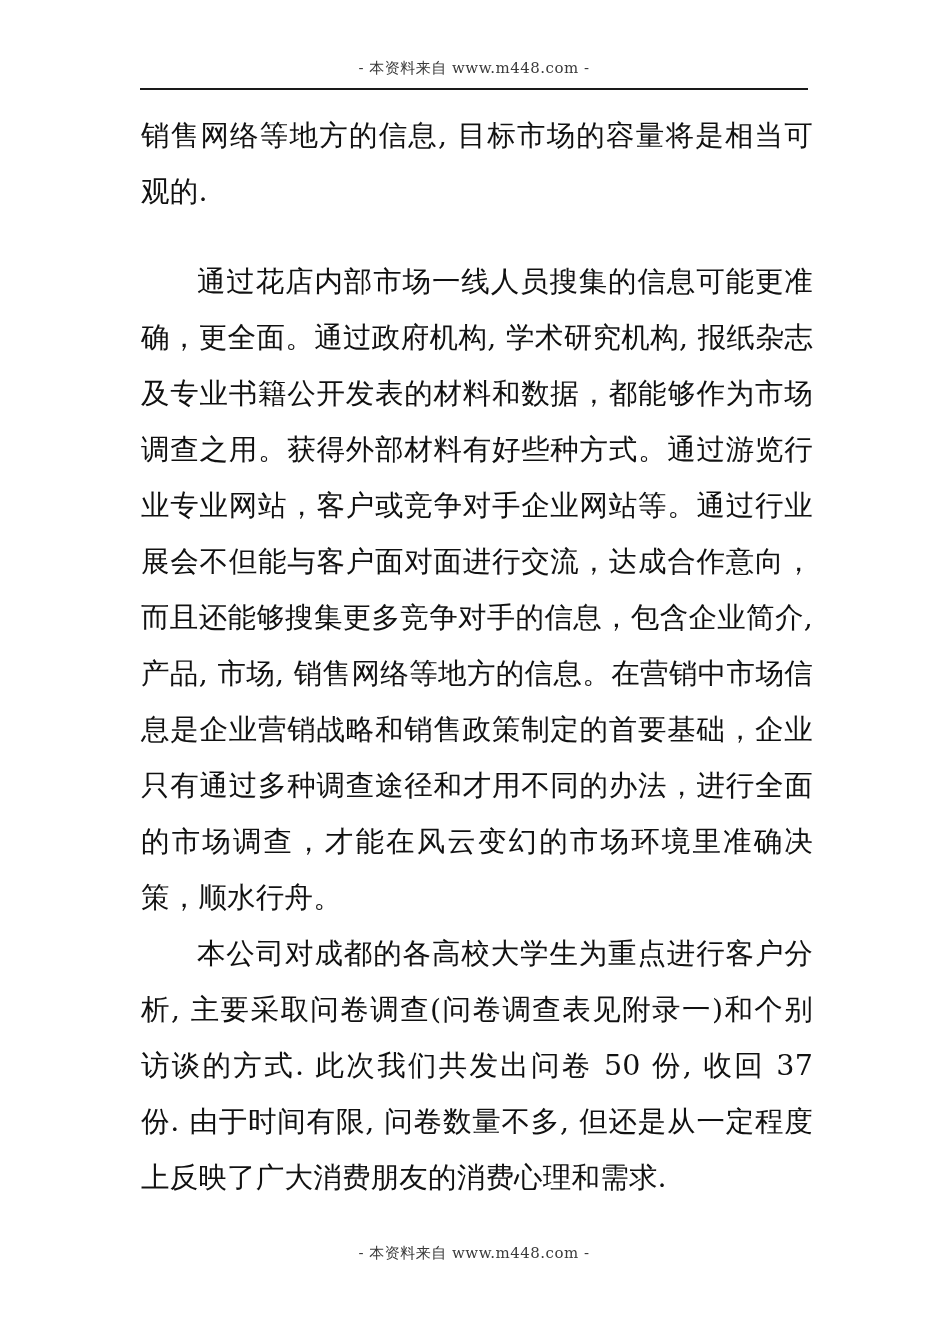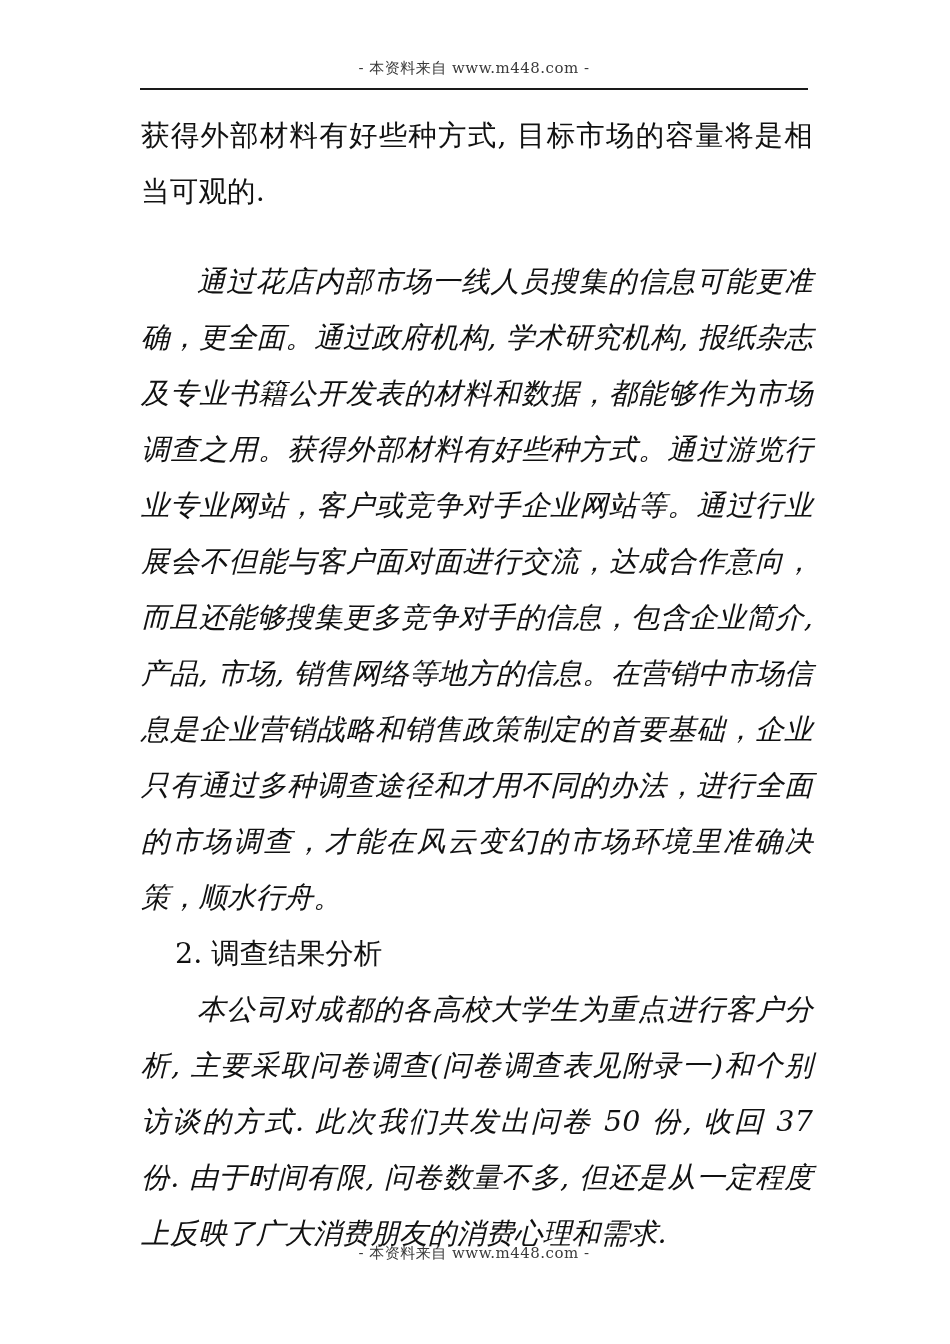--- a/index.html
+++ b/index.html
@@ -64,21 +64,21 @@
     font-size: 28.5px;
     line-height: 56px;
     color: #111111;
     text-align: justify;
     text-justify: inter-ideograph;
     letter-spacing: 0.2px;
     font-weight: 500;
   }
 
   .para.indent-1 { text-indent: 28px; }
-  .para.indent-2 { text-indent: 56px; font-style: italic; }
+  .para.indent-2 { text-indent: 56px; }
 
   .para.last-line-natural {
     text-align-last: left;
   }
   .gap-md { height: 34px; }
 
   .heading {
     margin: 0;
     font-family: "DejaVu Serif", "Liberation Serif", serif;
     font-size: 28.5px;
@@ -112,28 +112,27 @@
 <div class="page">
 
   <div class="page-header">
     <div class="header-text">- 本资料来自 www.m448.com -</div>
   </div>
 
   <div class="header-rule"></div>
 
   <div class="body-block">
 
-    <p class="para last-line-natural">获得外部材料有好些种方式, 目标市场的容量将是相当可观的.</p>
+    <p class="para last-line-natural">销售网络等地方的信息, 目标市场的容量将是相当可观的.</p>
 
 
     <div class="gap-md"></div>
 
     <p class="para indent-2 last-line-natural">通过花店内部市场一线人员搜集的信息可能更准确，更全面。通过政府机构, 学术研究机构, 报纸杂志及专业书籍公开发表的材料和数据，都能够作为市场调查之用。获得外部材料有好些种方式。通过游览行业专业网站，客户或竞争对手企业网站等。通过行业展会不但能与客户面对面进行交流，达成合作意向，而且还能够搜集更多竞争对手的信息，包含企业简介, 产品, 市场, 销售网络等地方的信息。在营销中市场信息是企业营销战略和销售政策制定的首要基础，企业只有通过多种调查途径和才用不同的办法，进行全面的市场调查，才能在风云变幻的市场环境里准确决策，顺水行舟。</p>
 
-    <h2 class="heading">2. 调查结果分析</h2>
 
     <p class="para indent-2 last-line-natural">本公司对成都的各高校大学生为重点进行客户分析, 主要采取问卷调查(问卷调查表见附录一)和个别访谈的方式. 此次我们共发出问卷 50 份, 收回 37 份. 由于时间有限, 问卷数量不多, 但还是从一定程度上反映了广大消费朋友的消费心理和需求.</p>
 
   </div>
 
   <div class="page-footer">
     <div class="footer-text">- 本资料来自 www.m448.com -</div>
   </div>
 
 </div>

